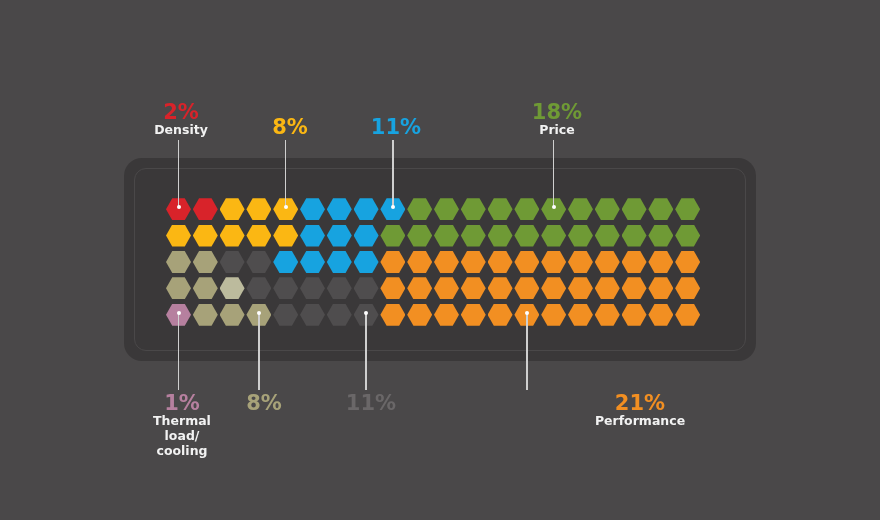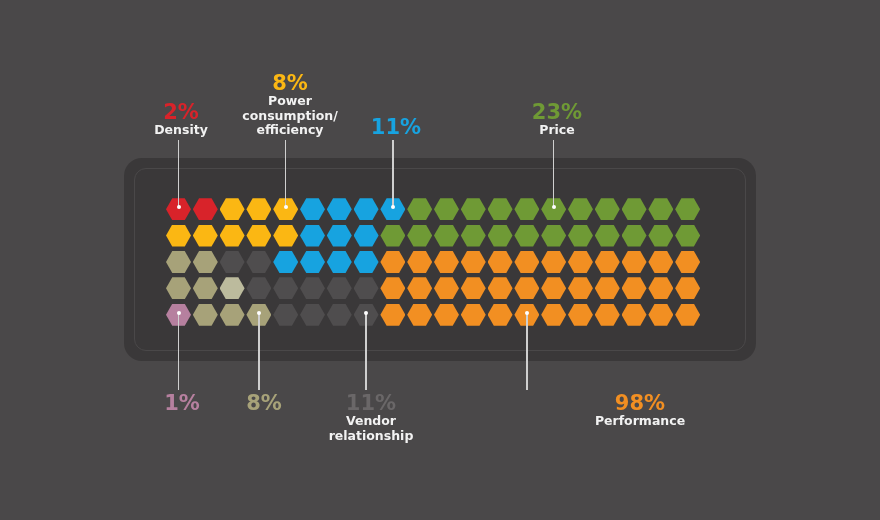--- a/index.html
+++ b/index.html
@@ -172,52 +172,51 @@
 
   <div id="callout-layer">
       <div class="callout" style="left: 146px; width: 70px; bottom: 382px;">
         <div class="pct" style="color: rgb(216, 35, 42);">2%</div>
         <div class="name">Density</div>
       </div>
       <div class="leader" style="left: 177.75px; top: 140px; height: 67px;"></div>
       <div class="leader-dot" style="left: 176.5px; top: 205px;"></div>
       <div class="callout" style="left: 240px; width: 100px; bottom: 382px;">
         <div class="pct" style="color: rgb(251, 183, 19);">8%</div>
-        <div class="name">Power<br>consumption/<br>efficiency</div>
       </div>
       <div class="leader" style="left: 284.95px; top: 140px; height: 67px;"></div>
       <div class="leader-dot" style="left: 283.7px; top: 205px;"></div>
       <div class="callout" style="left: 346px; width: 100px; bottom: 382px;">
         <div class="pct" style="color: rgb(23, 163, 224);">11%</div>
       </div>
       <div class="leader" style="left: 392.15px; top: 140px; height: 67px;"></div>
       <div class="leader-dot" style="left: 390.9px; top: 205px;"></div>
       <div class="callout" style="left: 518px; width: 78px; bottom: 382px;">
-        <div class="pct" style="color: rgb(111, 154, 53);">23%</div>
+        <div class="pct" style="color: rgb(111, 154, 53);">18%</div>
         <div class="name">Price</div>
       </div>
       <div class="leader" style="left: 552.95px; top: 140px; height: 67px;"></div>
       <div class="leader-dot" style="left: 551.7px; top: 205px;"></div>
       <div class="callout" style="left: 146px; width: 72px; top: 392px;">
         <div class="pct" style="color: rgb(182, 128, 159);">1%</div>
+        <div class="name">Thermal<br>load/<br>cooling</div>
       </div>
       <div class="leader" style="left: 177.75px; top: 312.6px; height: 77.4px;"></div>
       <div class="leader-dot" style="left: 176.5px; top: 310.6px;"></div>
       <div class="callout" style="left: 228px; width: 72px; top: 392px;">
         <div class="pct" style="color: rgb(167, 162, 121);">8%</div>
       </div>
       <div class="leader" style="left: 258.15px; top: 312.6px; height: 77.4px;"></div>
       <div class="leader-dot" style="left: 256.9px; top: 310.6px;"></div>
       <div class="callout" style="left: 326px; width: 90px; top: 392px;">
         <div class="pct" style="color: rgb(106, 103, 104);">11%</div>
-        <div class="name">Vendor<br>relationship</div>
       </div>
       <div class="leader" style="left: 365.35px; top: 312.6px; height: 77.4px;"></div>
       <div class="leader-dot" style="left: 364.1px; top: 310.6px;"></div>
       <div class="callout" style="left: 580px; width: 120px; top: 392px;">
-        <div class="pct" style="color: rgb(242, 143, 34);">98%</div>
+        <div class="pct" style="color: rgb(242, 143, 34);">21%</div>
         <div class="name">Performance</div>
       </div>
       <div class="leader" style="left: 526.15px; top: 312.6px; height: 77.4px;"></div>
       <div class="leader-dot" style="left: 524.9px; top: 310.6px;"></div>
     </div>
 
 </div>
 
 </body></html>

